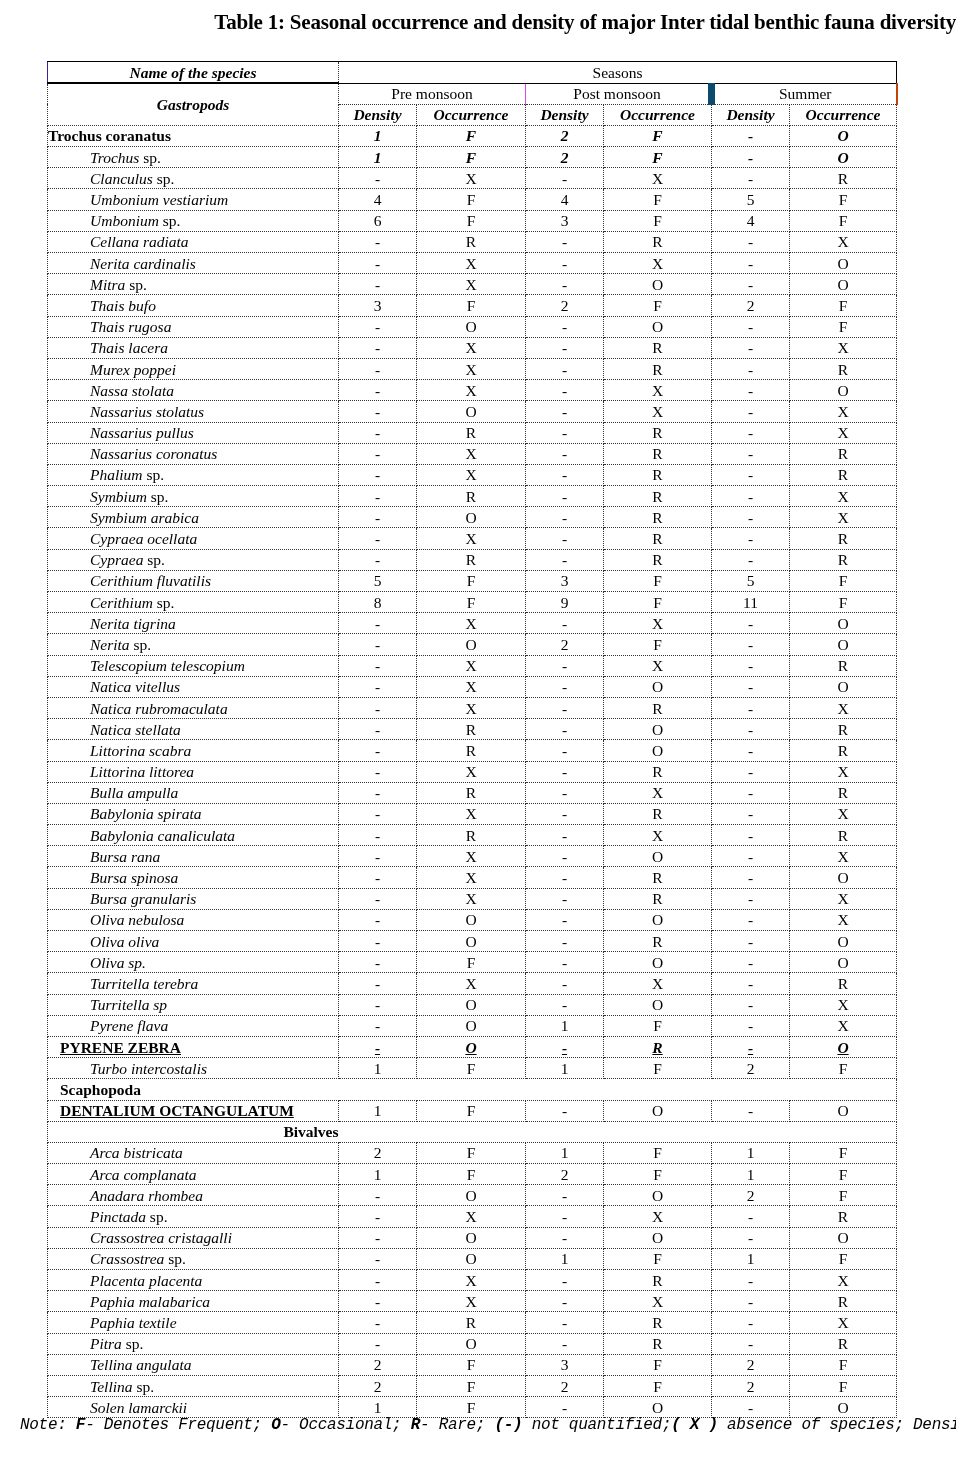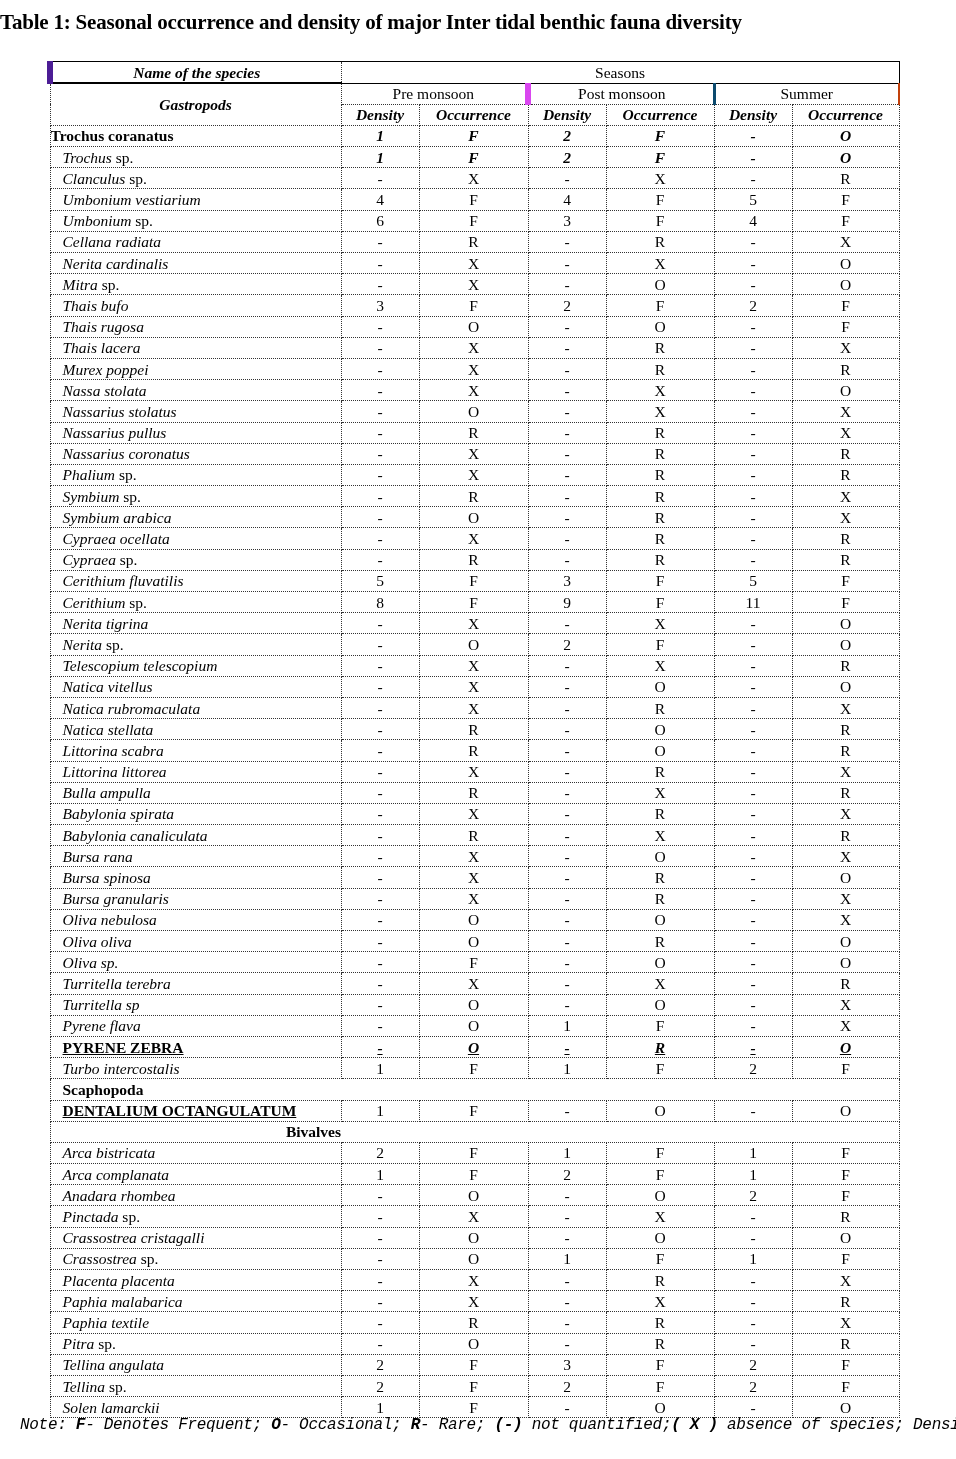--- a/index.html
+++ b/index.html
@@ -1,26 +1,26 @@
 <!DOCTYPE html>
 <html><head>
 <meta charset="utf-8">
 <style>
   html, body { margin: 0; padding: 0; background: #ffffff; }
   body { width: 956px; height: 1459px; position: relative; overflow: hidden;
          font-family: "Liberation Serif", "DejaVu Serif", serif; color: #000; }
-  .title { position: absolute; top: 10px; left: 0; width: 956px; text-align: left;
+  .title { position: absolute; top: 10px; left: 0; width: 956px; text-align: right;
            font-weight: bold; font-size: 21px; letter-spacing: -0.2px; }
   table.main { position: absolute; top: 61px; left: 47px; width: 849px;
                border-collapse: collapse; table-layout: fixed; font-size: 15.5px; }
   table.main td { border: 1px dotted #333; padding: 0; height: 20.2px; line-height: 19px;
                   text-align: center; white-space: nowrap; overflow: hidden; }
   table.main tr.hdr-top td { border-top: 1.5px solid #000; height: 20px; }
   table.main td.name { text-align: left; padding-left: 12px; }
-  .name-it { font-style: italic; }
+  .name-it { font-style: italic; margin-left: 30px; }
   .bold { font-weight: bold; }
   .bi { font-weight: bold; font-style: italic; }
   .ul { text-decoration: underline; }
   td.hdr-season { border-left: 1px solid #000; }
   .cell-center-bold { font-weight: bold; font-style: normal; text-align: left; padding-left: 0 !important; }
   .group td.name { font-weight: bold; font-style: normal; }
   .note { position: absolute; top: 1416px; left: 20px; font-size: 16px; font-style: italic;
           white-space: nowrap; letter-spacing: -0.3px; font-family: Liberation Mono, monospace; }
   .note sup { font-size: 9px; }
 </style>
@@ -34,27 +34,27 @@
     <col style="width:291px">
       <col style="width:78px">
       <col style="width:109px">
     <col style="width:78px">
       <col style="width:108px">
       <col style="width:78px">
       <col style="width:107px">
   </colgroup>
   <thead>
     <tr class="hdr-top">
-      <td class="bi" style="border-left:6px solid #4c1d95">Name of the species</td>
+      <td class="bi" style="border-left:1px solid #4c1d95">Name of the species</td>
       <td colspan="6" class="hdr-season" style="border-right:1px solid #000;border-bottom:1px solid #000">Seasons</td>
     </tr>
     <tr>
       <td rowspan="2" class="bi" style="border-top:2px solid #000000">Gastropods</td>
-      <td colspan="2" class="hdr-season" style="border-right:6px solid #d946ef">Pre monsoon</td>
-      <td colspan="2" style="border-right:3px solid #0c4a6e">Post monsoon</td>
+      <td colspan="2" class="hdr-season" style="border-right:1px solid #d946ef">Pre monsoon</td>
+      <td colspan="2" style="border-right:7px solid #0c4a6e">Post monsoon</td>
       <td colspan="2" style="border-right:2px solid #c2410c">Summer</td>
     </tr>
     <tr>
       <td class="bi">Density</td>
       <td class="bi">Occurrence</td>
       <td class="bi">Density</td>
       <td class="bi">Occurrence</td>
       <td class="bi">Density</td>
       <td class="bi">Occurrence</td>
     </tr>

